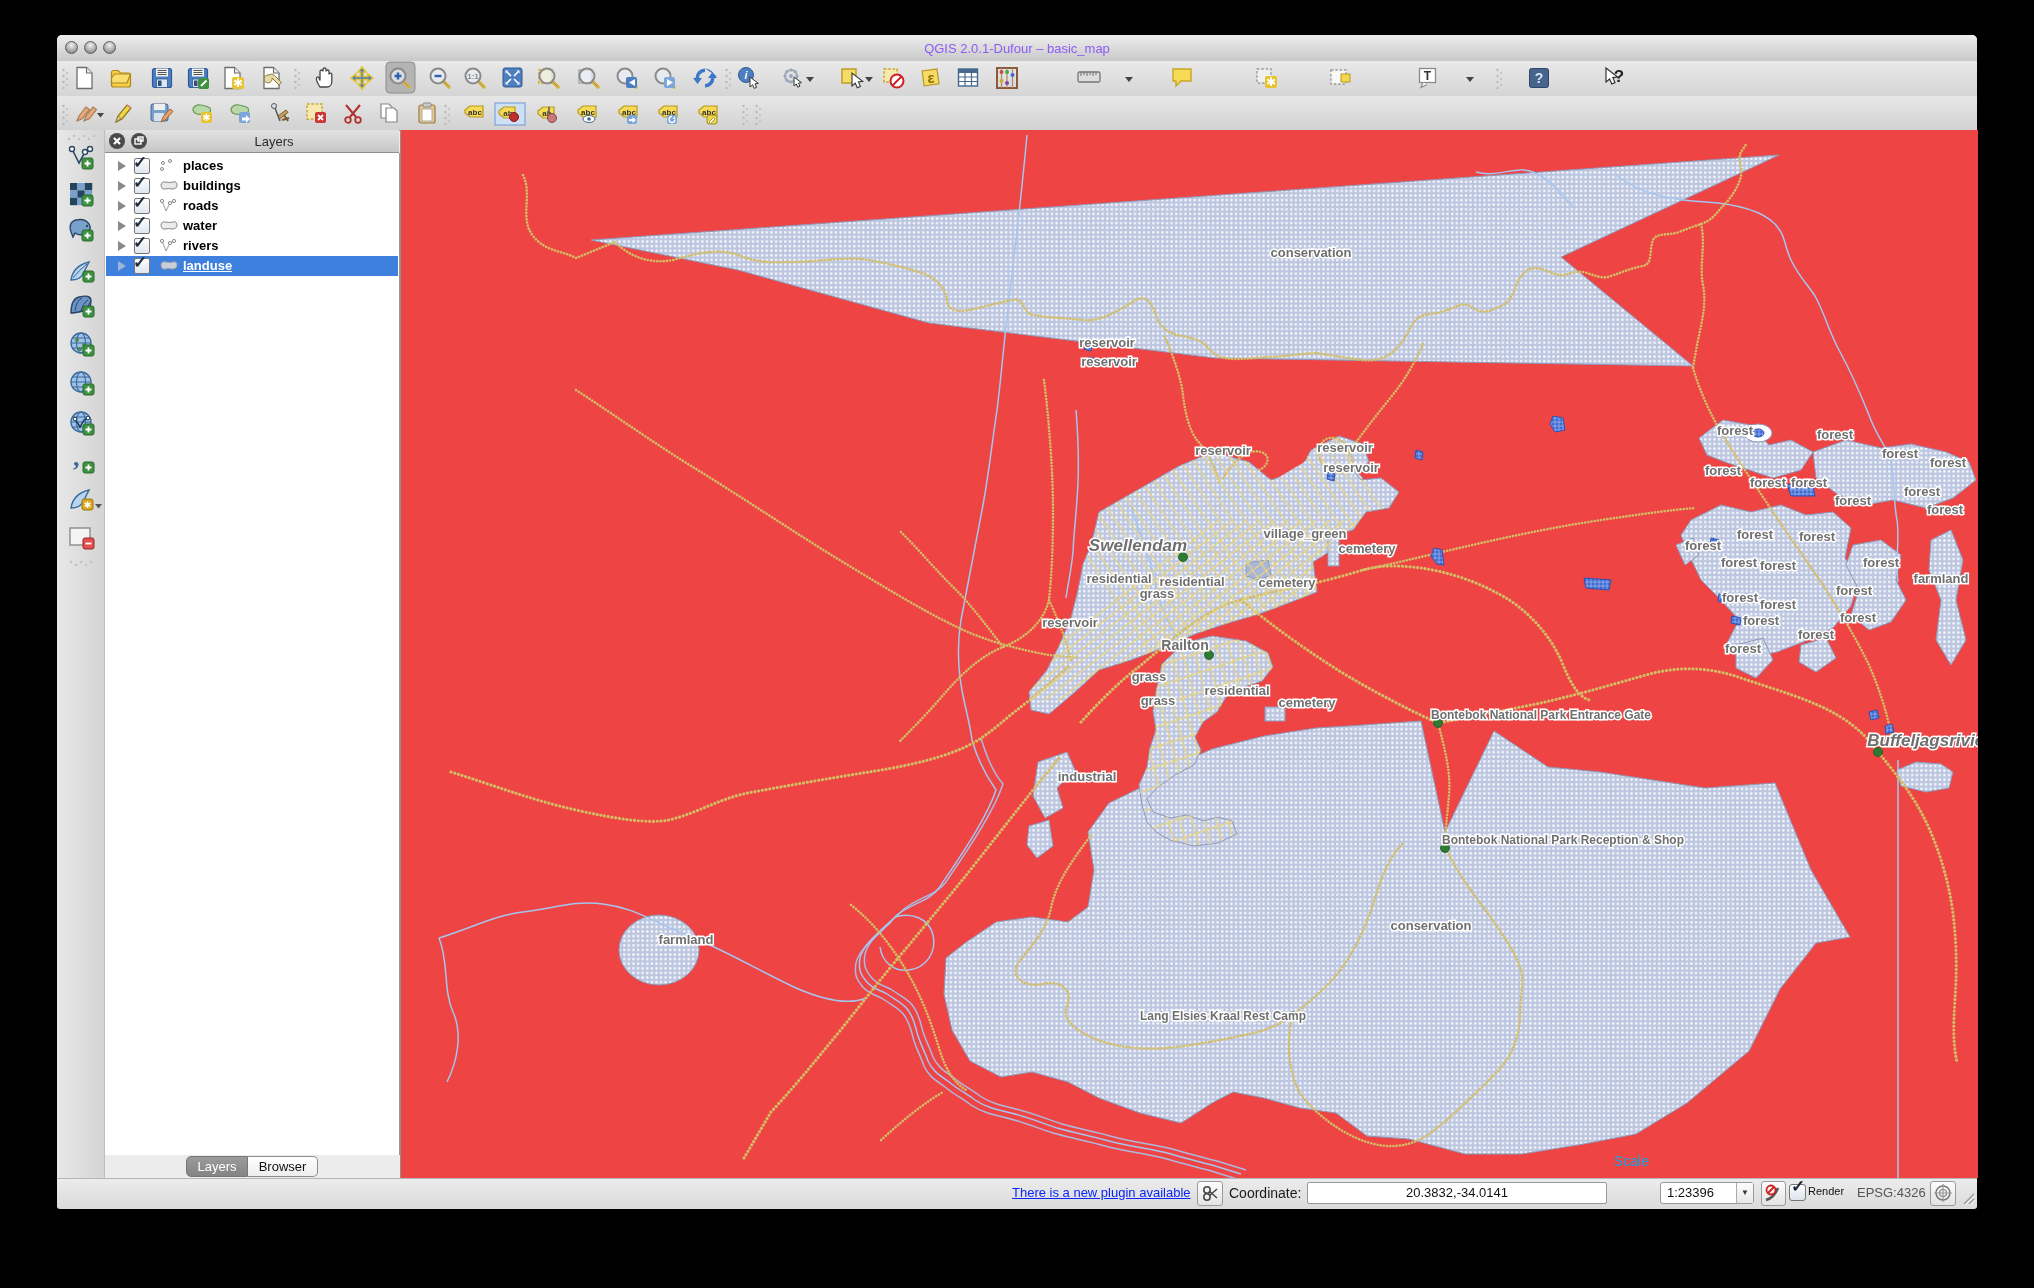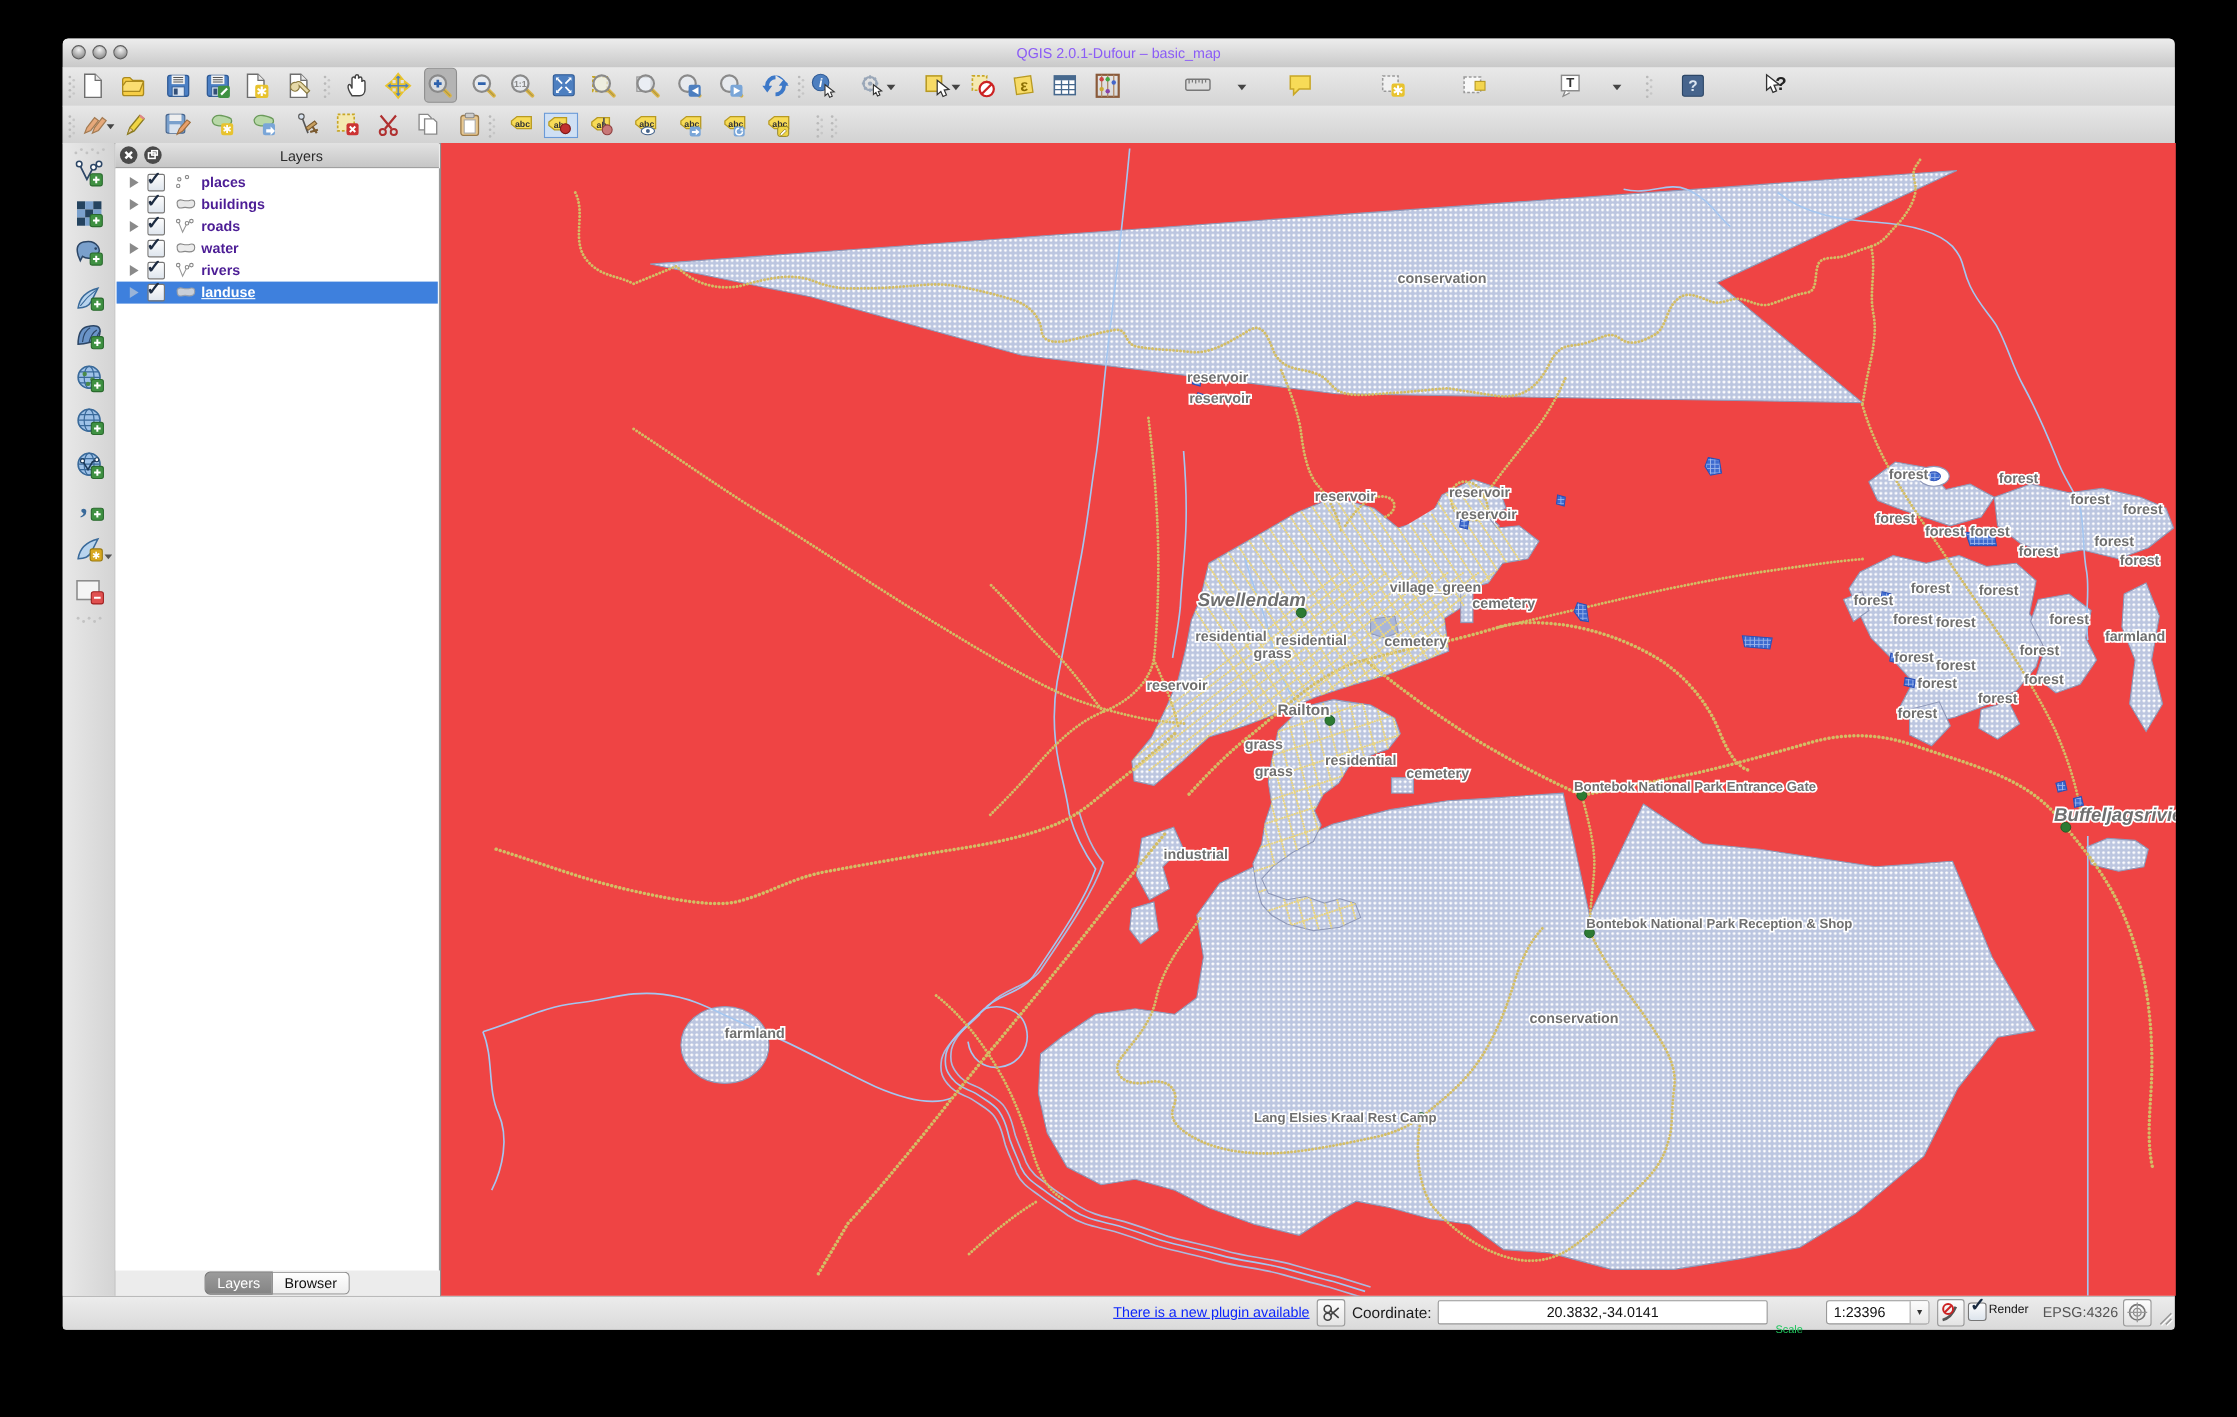--- a/index.html
+++ b/index.html
@@ -15,21 +15,21 @@
 #ptitle span{display:block;text-align:center;font-size:13px;color:#2a2a2a;line-height:23px;padding-left:44px;}
 .pbtn{position:absolute;width:16px;height:16px;border-radius:50%;background:#4a4a4a;top:133px;color:#fff;}
 #players{position:absolute;left:105px;top:153px;width:294px;height:1002px;background:#fff;border-right:1px solid #9a9a9a;}
 #tabs{position:absolute;left:186px;top:1156px;width:132px;height:21px;}
 #statusbar{position:absolute;left:57px;top:1178px;width:1920px;height:30px;background:linear-gradient(#ececec,#dadada);border-top:1px solid #b5b5b5;border-radius:0 0 3px 3px;}
 #map{position:absolute;left:400px;top:130px;width:1577px;height:1048px;background:#ef4444;border-left:1px solid #909090;}
 .row{position:absolute;height:20px;left:1px;width:292px;}
 .row .exp{position:absolute;left:12px;top:5px;width:0;height:0;border-left:8px solid #8a8a8a;border-top:5px solid transparent;border-bottom:5px solid transparent;}
 .row .cb{position:absolute;left:28px;top:2px;width:14px;height:14px;border:1px solid #777;border-radius:2px;background:linear-gradient(#fdfdfd,#dfe6ee);}
 .row .ck{position:absolute;left:27px;top:-4px;font-size:17px;color:#1d2c42;font-weight:bold;}
-.row .lt{position:absolute;left:77px;top:2px;font-size:13px;font-weight:bold;color:#4c1d95;}
+.row .lt{position:absolute;left:77px;top:2px;font-size:13px;font-weight:bold;color:#000000;}
 </style>
 </head>
 <body>
 <div id="page">
   <div id="win"></div>
   <div id="titlebar"></div>
   <div class="tl" style="left:65px;"></div>
   <div class="tl" style="left:84px;"></div>
   <div class="tl" style="left:103px;"></div>
   <div id="title">QGIS 2.0.1-Dufour – basic_map</div>
@@ -679,21 +679,21 @@
   </div>
   <div id="statusbar"></div>
   <div style="position:absolute;left:1012px;top:1185px;font-size:13px;color:#0b24fb;text-decoration:underline;">There is a new plugin available</div>
   <div style="position:absolute;left:1197px;top:1181px;width:24px;height:23px;border:1px solid #9a9a9a;border-radius:3px;background:linear-gradient(#fdfdfd,#e3e3e3);"><svg width="24" height="23">
         <circle cx="9" cy="8" r="3.2" fill="none" stroke="#444" stroke-width="1.5"></circle>
         <circle cx="9" cy="15" r="3.2" fill="none" stroke="#444" stroke-width="1.5"></circle>
         <path d="M11 9 L19 16 M11 14 L19 7" stroke="#444" stroke-width="1.5"></path>
       </svg></div>
   <div style="position:absolute;left:1229px;top:1185px;font-size:14px;color:#1a1a1a;">Coordinate:</div>
   <div style="position:absolute;left:1307px;top:1182px;width:298px;height:20px;background:#fff;border:1px solid #999;border-radius:2px;font-size:13px;text-align:center;line-height:20px;color:#111;">20.3832,-34.0141</div>
-  <div style="position:absolute;left:1614px;top:1204px;font-size:10px;color:#22c55e;">Scale</div>
+  <div style="position:absolute;left:1614px;top:1153px;font-size:14px;color:#0ea5e9;">Scale</div>
   <div style="position:absolute;left:1660px;top:1182px;width:92px;height:20px;background:#fff;border:1px solid #999;border-radius:3px;font-size:13px;line-height:20px;color:#111;"><span style="padding-left:6px;">1:23396</span><span style="position:absolute;right:0;top:0;width:16px;height:20px;border-left:1px solid #aaa;background:linear-gradient(#fcfcfc,#e8e8e8);text-align:center;font-size:8px;line-height:20px;color:#333;">▼</span></div>
   <div style="position:absolute;left:1761px;top:1181px;width:23px;height:23px;border:1px solid #9a9a9a;border-radius:3px;background:linear-gradient(#fdfdfd,#e3e3e3);"><svg width="23" height="23">
         <path d="M4 18 Q12 16 16 6" stroke="#555" stroke-width="2.5" fill="none"></path>
         <circle cx="9" cy="8" r="4.5" fill="none" stroke="#cc2222" stroke-width="1.8"></circle>
         <path d="M6 11 L12 5" stroke="#cc2222" stroke-width="1.8"></path>
       </svg></div>
   <div style="position:absolute;left:1789px;top:1184px;width:15px;height:15px;border:1px solid #777;border-radius:3px;background:linear-gradient(#fdfdfd,#dde4ec);"></div>
   <div style="position:absolute;left:1791px;top:1176px;font-size:17px;font-weight:bold;color:#18293f;">✓</div>
   <div style="position:absolute;left:1808px;top:1185px;font-size:11px;color:#111;">Render</div>
   <div style="position:absolute;left:1857px;top:1185px;font-size:13px;color:#555;">EPSG:4326</div>

